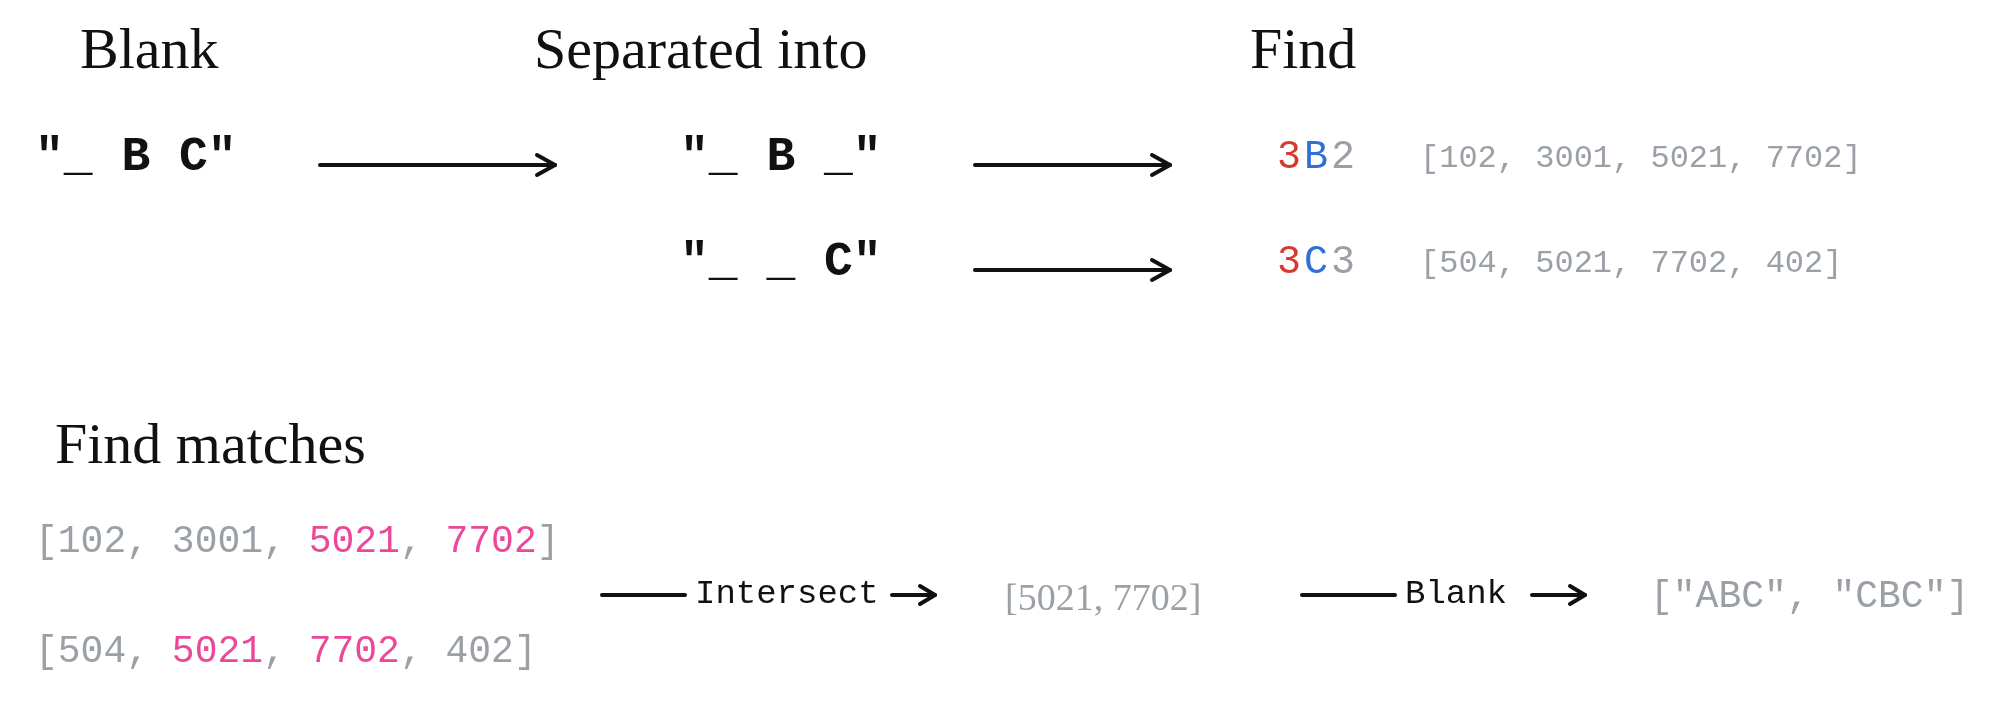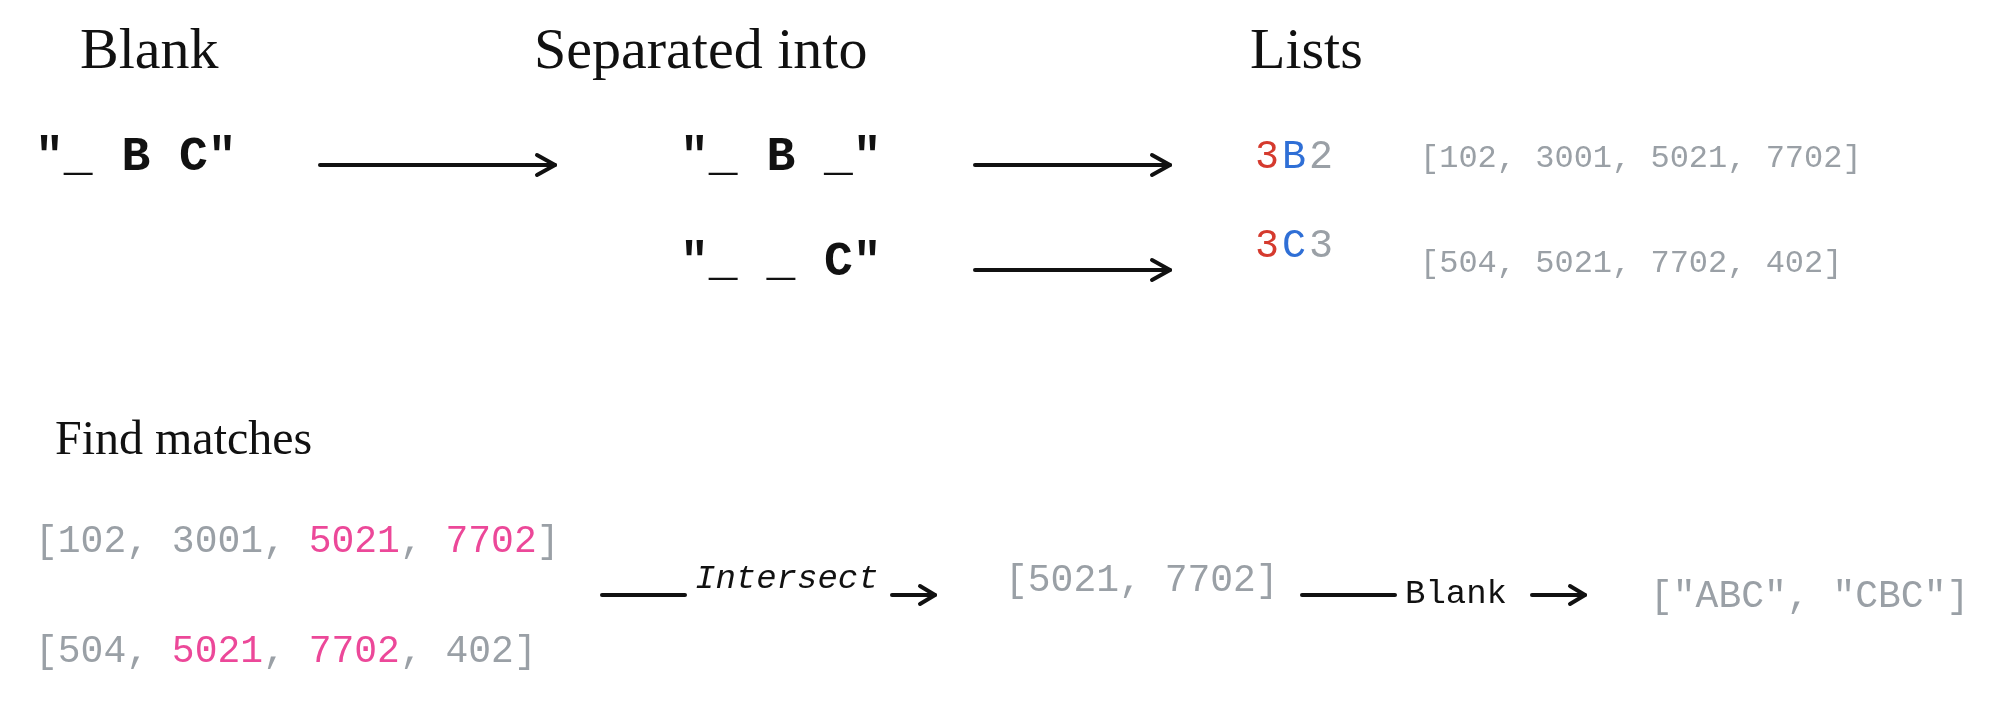--- a/index.html
+++ b/index.html
@@ -23,32 +23,33 @@
   .mono {
     font-family: "Courier New", Consolas, monospace;
   }
   .h-title {
     position: absolute;
     font-size: 58px;
     font-weight: 500;
   }
   .h-title2 {
     position: absolute;
-    font-size: 48px;
+    font-size: 58px;
     font-weight: 500;
   }
   .bigmono {
     position: absolute;
     font-size: 48px;
     font-weight: bold;
     color: #111;
   }
   .code-tight {
     letter-spacing: 3px;
     font-size: 40px;
+    margin-left: 22px;
   }
   .code-tight .red { color: #d53a2e; }
   .code-tight .blue { color: #2f6fd6; }
   .code-tight .grey { color: #9aa0a6; }
   .grey { color: #9aa0a6; }
   .green { color: #ec4899; }
   .list {
     position: absolute;
     font-size: 32px;
     color: #9aa0a6;
@@ -64,21 +65,21 @@
     color: #111;
   }
 </style>
 </head>
 <body>
 
 <div class="stage">
 
   <div class="h-title hand" style="left:80px; top:15px;">Blank</div>
   <div class="h-title hand" style="left:534px; top:15px;">Separated into</div>
-  <div class="h-title hand" style="left:1250px; top:15px;">Lists</div>
+  <div class="h-title hand" style="left:1250px; top:15px;">Find</div>
 
   <div class="bigmono mono" style="left:35px; top:130px;">
     <span>"_ B C"</span>
   </div>
 
   <svg style="position:absolute; left:315px; top:145px;" width="260" height="40" viewBox="0 0 260 40">
     <line x1="5" y1="20" x2="240" y2="20" stroke="#111" stroke-width="4" stroke-linecap="round"></line>
     <path d="M240 20 L222 10 M240 20 L222 30" stroke="#111" stroke-width="4" fill="none" stroke-linecap="round"></path>
   </svg>
 
@@ -99,46 +100,46 @@
 
   <div class="bigmono mono" style="left:680px; top:235px;">
     <span>"_ _ C"</span>
   </div>
 
   <svg style="position:absolute; left:970px; top:250px;" width="220" height="40" viewBox="0 0 220 40">
     <line x1="5" y1="20" x2="200" y2="20" stroke="#111" stroke-width="4" stroke-linecap="round"></line>
     <path d="M200 20 L182 10 M200 20 L182 30" stroke="#111" stroke-width="4" fill="none" stroke-linecap="round"></path>
   </svg>
 
-  <div class="mono code-tight" style="position:absolute; left:1255px; top:224px;">
+  <div class="mono code-tight" style="position:absolute; left:1255px; top:240px;">
     <span class="red">3</span><span class="blue">C</span><span class="grey">3</span>
   </div>
 
   <div class="list mono" style="left:1420px; top:245px;">[504, 5021, 7702, 402]</div>
 
   <div class="h-title2 hand" style="left:55px; top:410px;">Find matches</div>
 
   <div class="list-big mono" style="left:35px; top:520px;">
     <span>[102, </span><span>3001, </span><span class="green">5021</span><span>, </span><span class="green">7702</span><span>]</span>
   </div>
 
   <div class="list-big mono" style="left:35px; top:630px;">
     <span>[504, </span><span class="green">5021</span><span>, </span><span class="green">7702</span><span>, 402]</span>
   </div>
 
   <svg style="position:absolute; left:600px; top:580px;" width="90" height="30" viewBox="0 0 90 30">
     <line x1="2" y1="15" x2="85" y2="15" stroke="#111" stroke-width="4" stroke-linecap="round"></line>
   </svg>
-  <div class="oplabel mono" style="left:695px; top:560px;font-style:italic;">Intersect</div>
+  <div class="oplabel mono" style="left:695px; top:575px;">Intersect</div>
   <svg style="position:absolute; left:890px; top:580px;" width="60" height="30" viewBox="0 0 60 30">
     <line x1="2" y1="15" x2="45" y2="15" stroke="#111" stroke-width="4" stroke-linecap="round"></line>
     <path d="M45 15 L30 6 M45 15 L30 24" stroke="#111" stroke-width="4" fill="none" stroke-linecap="round"></path>
   </svg>
 
-  <div class="list-big mono" style="left:1005px; top:559px;">[5021, 7702]</div>
+  <div class="list-big mono" style="left:1005px; top:575px;font-family:Liberation Serif, serif;">[5021, 7702]</div>
 
   <svg style="position:absolute; left:1300px; top:580px;" width="100" height="30" viewBox="0 0 100 30">
     <line x1="2" y1="15" x2="95" y2="15" stroke="#111" stroke-width="4" stroke-linecap="round"></line>
   </svg>
   <div class="oplabel mono" style="left:1405px; top:575px;">Blank</div>
   <svg style="position:absolute; left:1530px; top:580px;" width="70" height="30" viewBox="0 0 70 30">
     <line x1="2" y1="15" x2="55" y2="15" stroke="#111" stroke-width="4" stroke-linecap="round"></line>
     <path d="M55 15 L40 6 M55 15 L40 24" stroke="#111" stroke-width="4" fill="none" stroke-linecap="round"></path>
   </svg>
 

